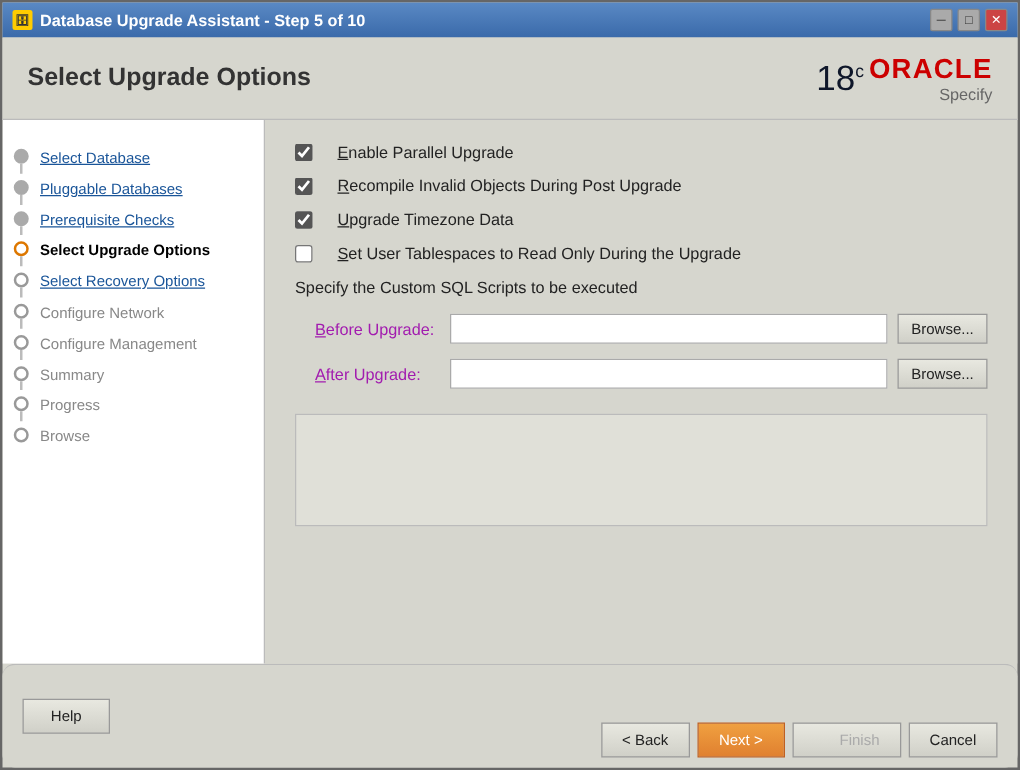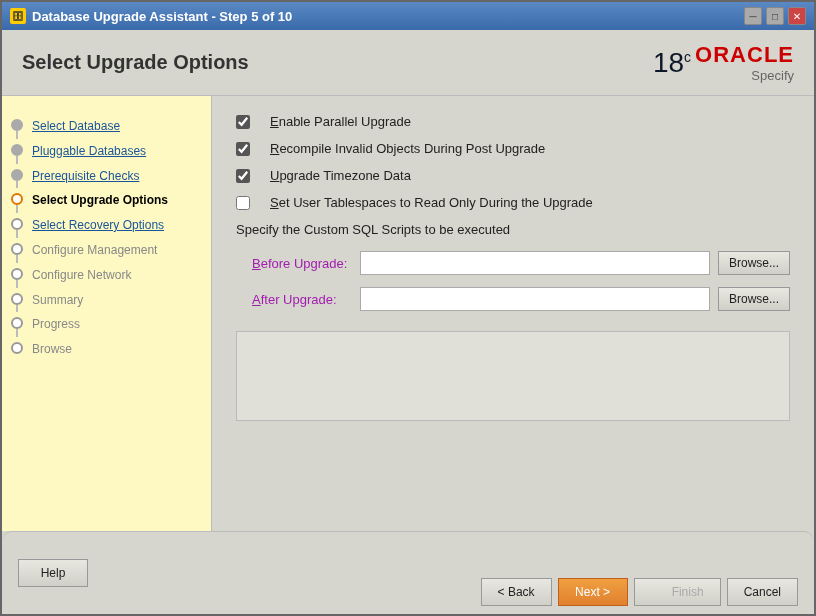--- a/index.html
+++ b/index.html
@@ -106,21 +106,21 @@
       display: block;
       text-align: right;
     }
     .main-content {
       display: flex;
       flex: 1;
       overflow: hidden;
     }
     .sidebar {
       width: 210px;
-      background: #fef9c3;
+      background: #ffffff;
       padding: 10px 0;
       border-right: 1px solid #bbb;
       flex-shrink: 0;
     }
     .step-list {
       display: flex;
       flex-direction: column;
       padding: 8px 0;
     }
     .step-row {
@@ -353,29 +353,29 @@
             <div class="step-line"></div>
           </div>
           <div class="step-label link">Select Recovery Options</div>
         </div>
 
         <div class="step-row">
           <div class="step-indicator">
             <div class="step-dot"></div>
             <div class="step-line"></div>
           </div>
+          <div class="step-label dim">Configure Network</div>
+        </div>
+
+        <div class="step-row">
+          <div class="step-indicator">
+            <div class="step-dot"></div>
+            <div class="step-line"></div>
+          </div>
           <div class="step-label dim">Configure Management</div>
-        </div>
-
-        <div class="step-row">
-          <div class="step-indicator">
-            <div class="step-dot"></div>
-            <div class="step-line"></div>
-          </div>
-          <div class="step-label dim">Configure Network</div>
         </div>
 
         <div class="step-row">
           <div class="step-indicator">
             <div class="step-dot"></div>
             <div class="step-line"></div>
           </div>
           <div class="step-label dim">Summary</div>
         </div>
 

